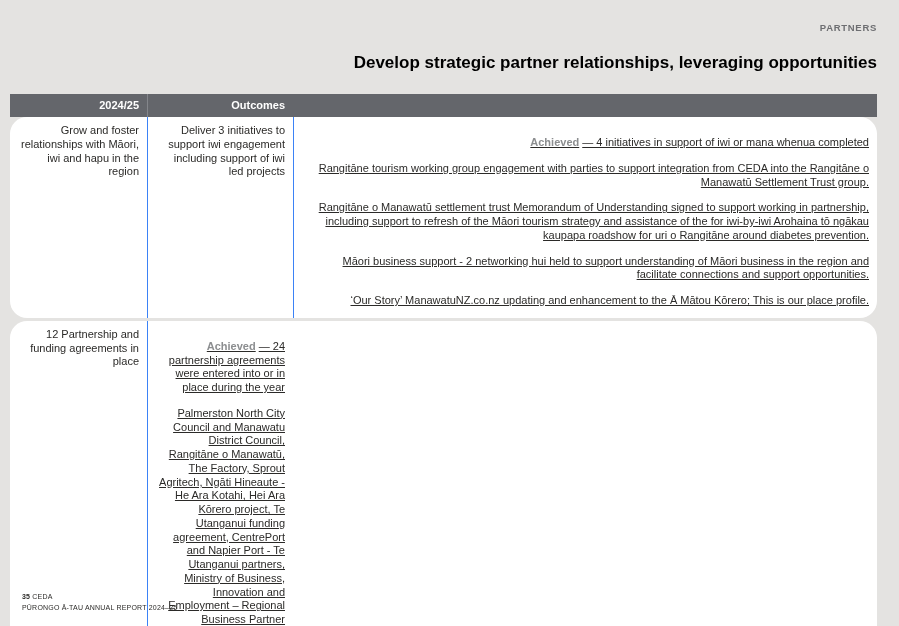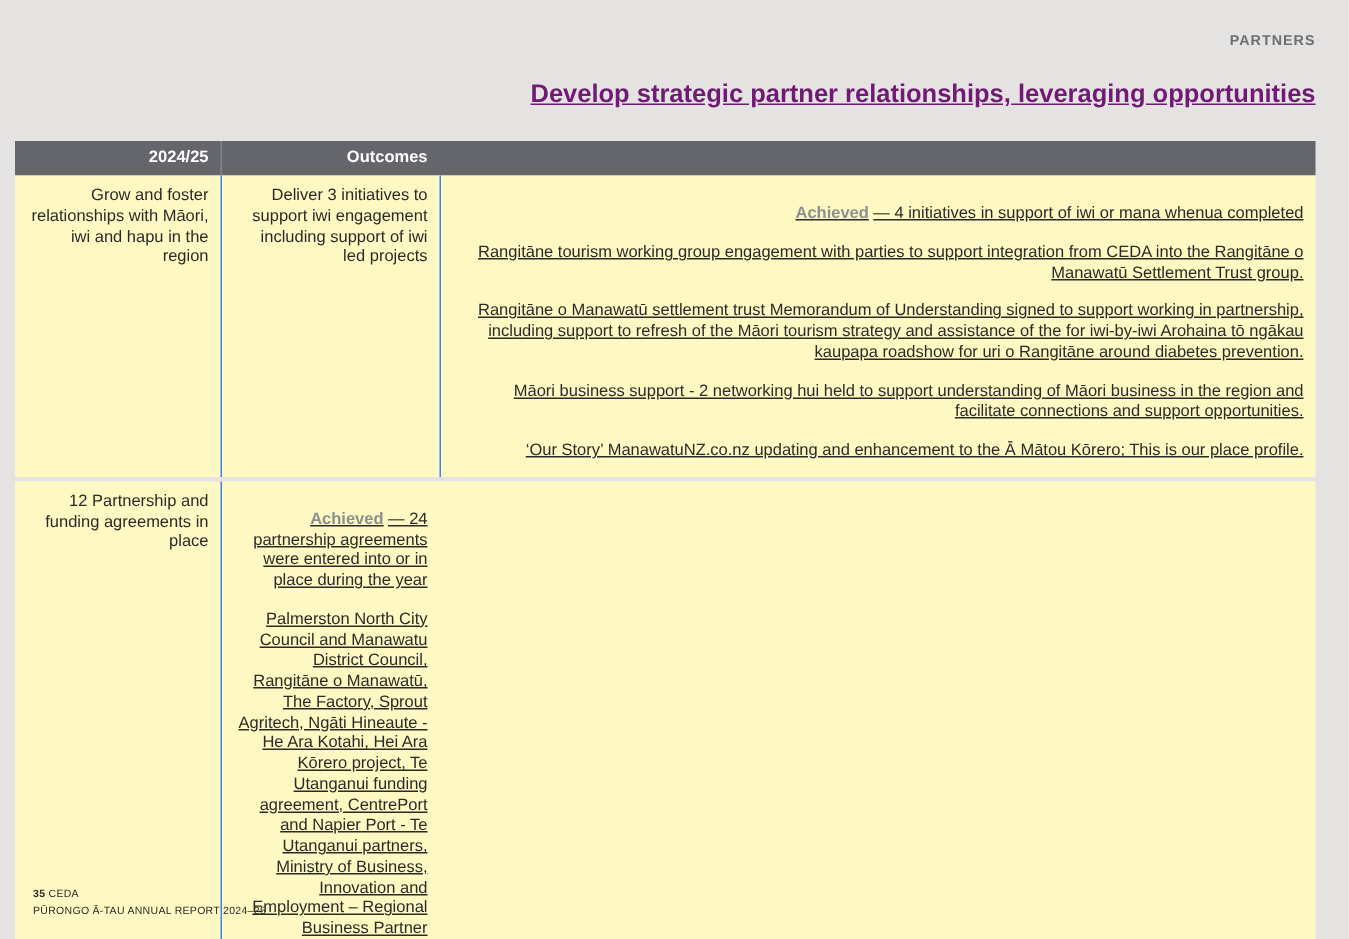--- a/index.html
+++ b/index.html
@@ -19,40 +19,40 @@
   .eyebrow {
     font-size: 9.5px;
     font-weight: bold;
     letter-spacing: 0.7px;
     color: #6d6e71;
   }
   .title {
     margin: 20px 0 4px 0;
     font-size: 17px;
     font-weight: bold;
-    color: #701a75;
-    text-decoration: underline;
+    color: #000000;
   }
   .ptable { margin-top: 21px; }
   .thead {
     display: grid;
     grid-template-columns: 137px 146px 1fr;
     background: #64666b;
   }
   .th {
     color: #ffffff;
     font-size: 11px;
     font-weight: bold;
     padding: 5px 8px 6px 8px;
   }
   .th + .th { border-left: 1px solid #84868b; }
   .trow {
     display: grid;
     grid-template-columns: 137px 146px 1fr;
-    background: #fef9c3;
+    background: #ffffff;
+    border-radius: 17px;
   }
   .td {
     font-size: 11px;
     line-height: 1.25;
     color: #2b2a28;
     padding: 7px 8px 10px 8px;
   }
   .td + .td { border-left: 1px solid #3b82f6; }
   .td p { margin: 12px 0 7px 0; text-decoration: underline; }
   .td p:last-child { margin-bottom: 0; }

